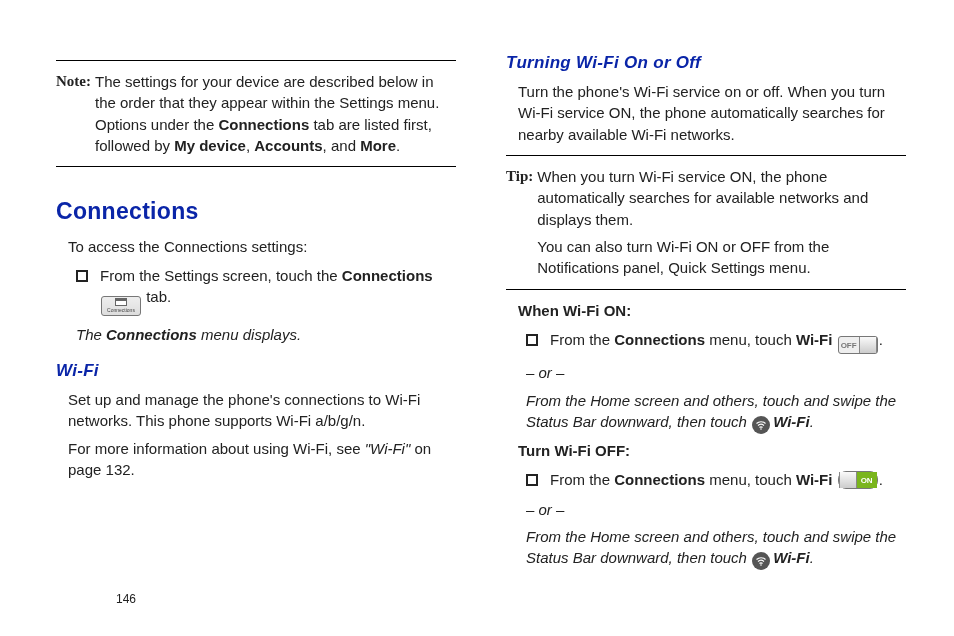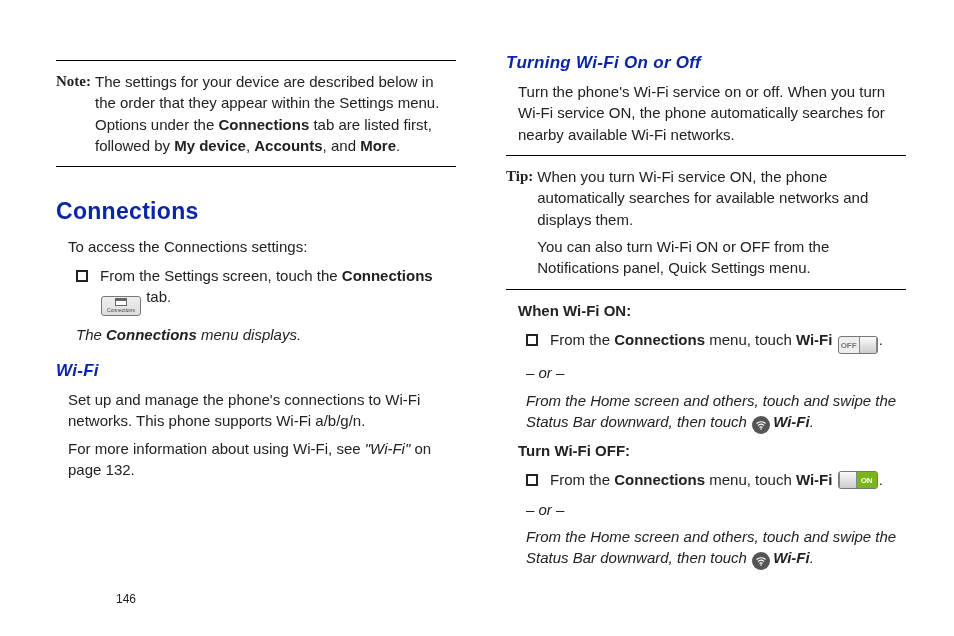--- a/index.html
+++ b/index.html
@@ -117,21 +117,21 @@
     width:16px; height:16px;
     background:linear-gradient(#fafafa,#ccc);
     border-left:1px solid #888; border-right:1px solid #888;
   }
   .toggle.off .lab { color:#777; }
   .toggle.off { }
   .toggle.on .lab {
     background:#7ab51d; color:#fff;
     height:100%; display:flex; align-items:center; justify-content:center;
   }
-  .toggle.on { flex-direction:row-reverse; }
+  .toggle.on { flex-direction:row-reverse;border-radius:8px; }
   .toggle.on .knob { border-left:1px solid #888; }
 
   .wifi-ic {
     display:inline-flex; align-items:center; justify-content:center;
     width:18px; height:18px; border-radius:50%;
     background:#555; color:#fff;
     vertical-align:-4px; margin:0 3px 0 1px;
   }
   .wifi-ic svg { width:12px; height:12px; }
 

